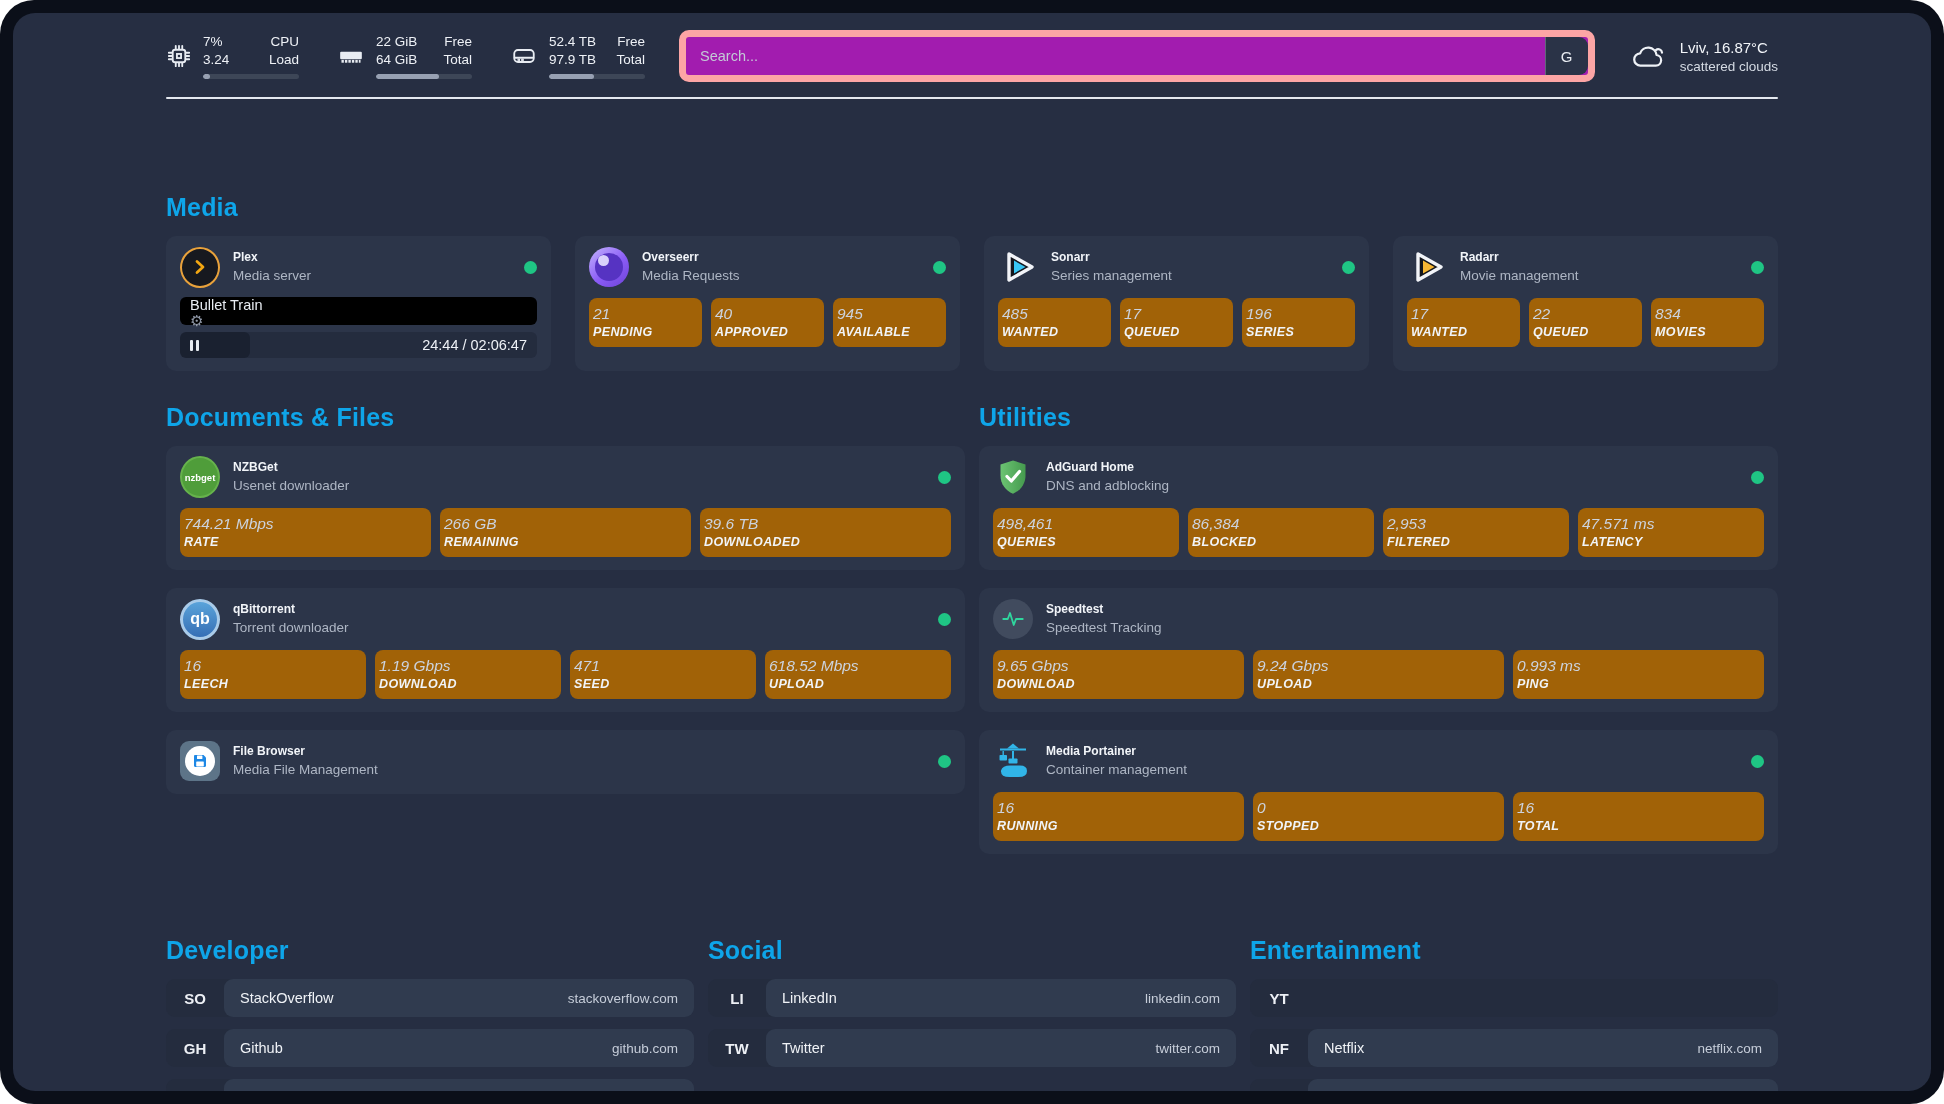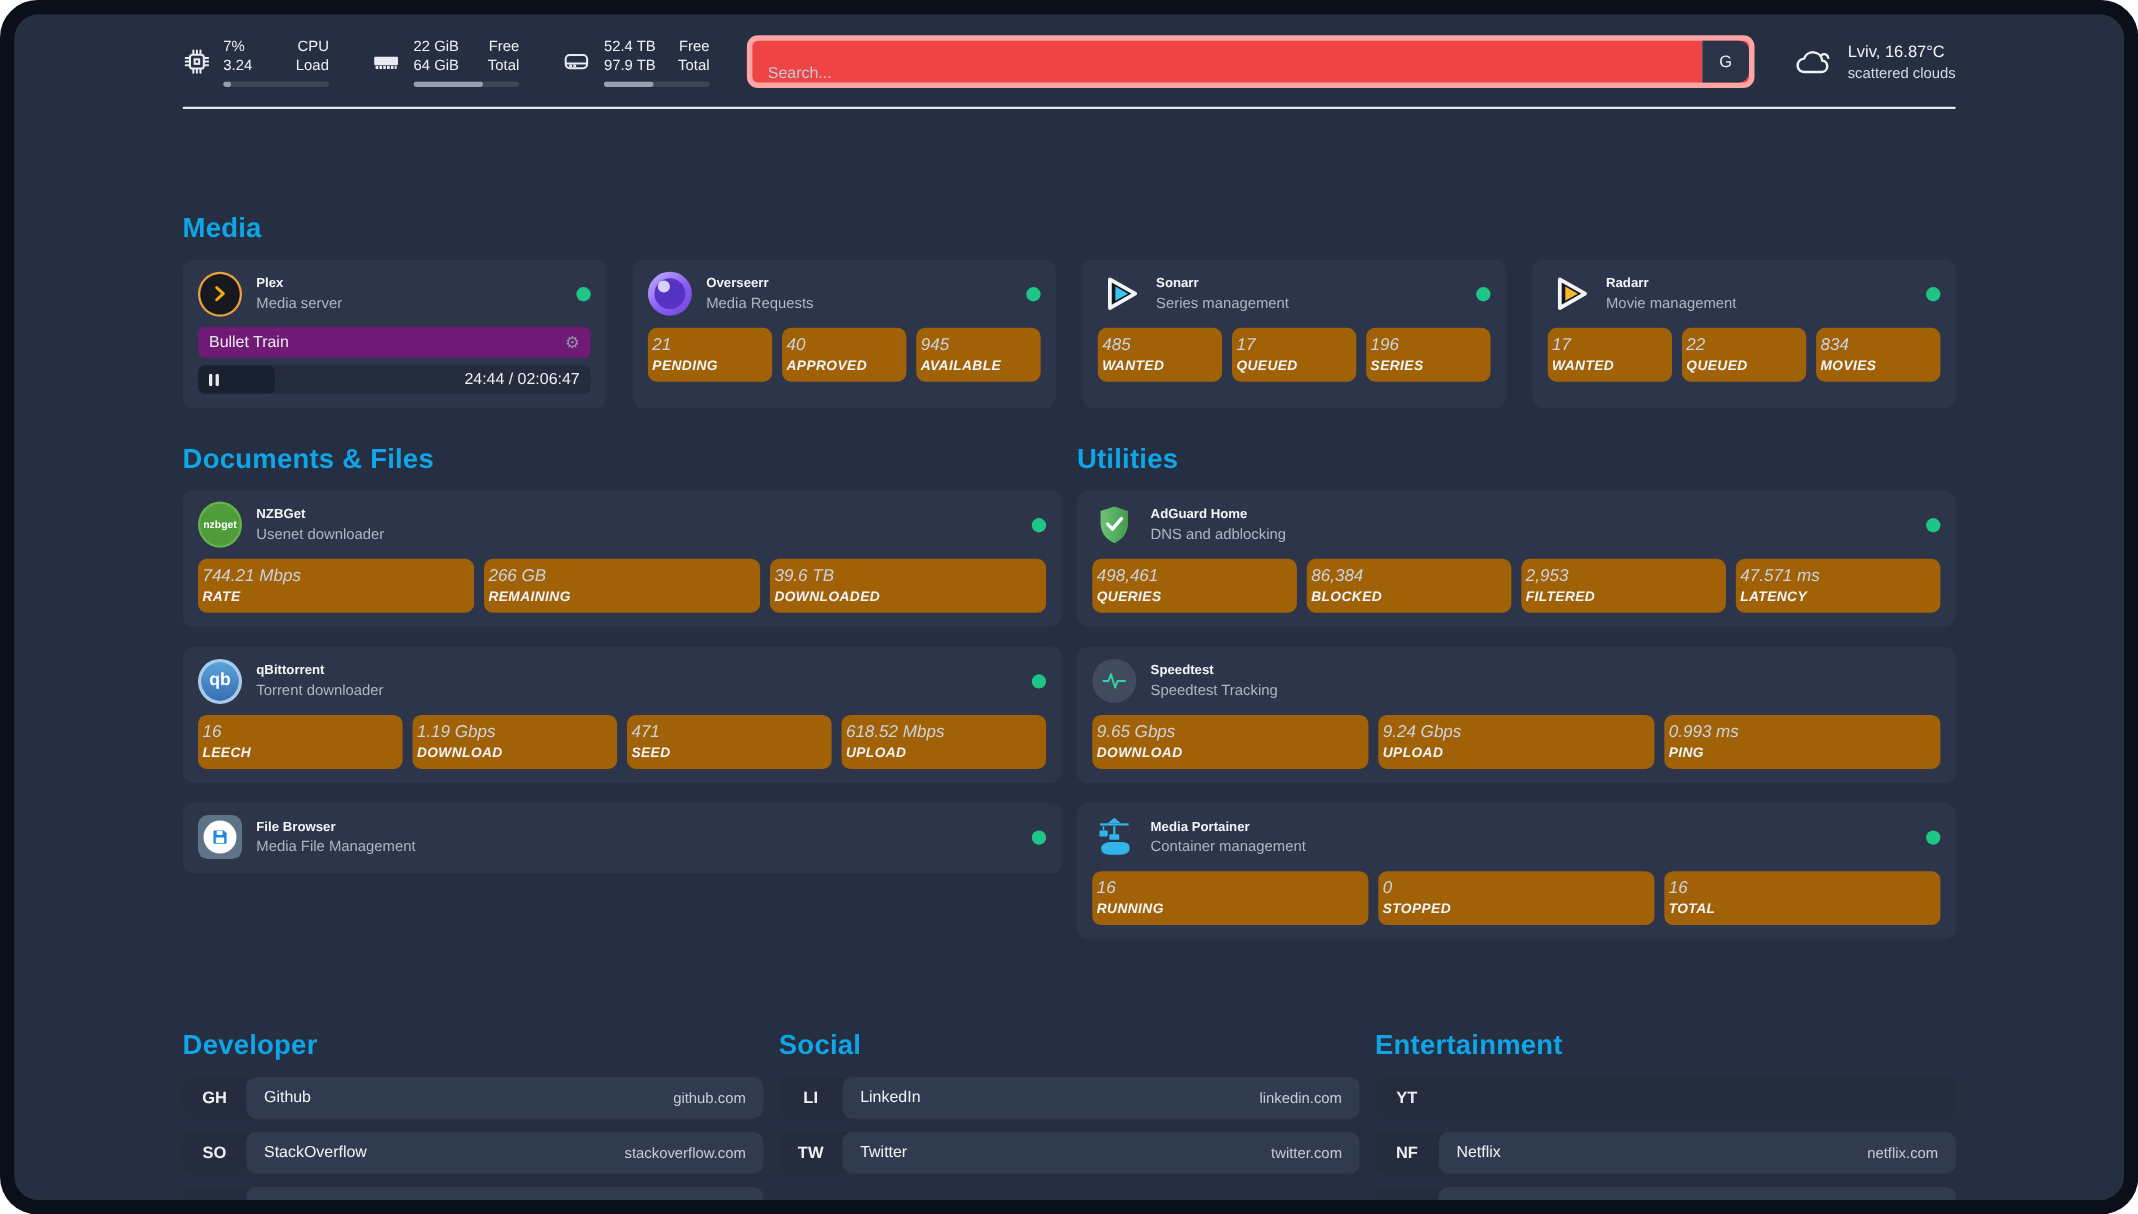--- a/index.html
+++ b/index.html
@@ -10,22 +10,22 @@
 
   
   .topbar{display:flex;align-items:center;height:50px;}
   .sysstats{display:flex;gap:38px;}
   .sg{display:flex;align-items:center;gap:11px;}
   .sg-body{width:96px;}
   .sg-text{display:flex;justify-content:space-between;color:#eef1f6;font-size:13.5px;line-height:1.32;}
   .sg-col2{text-align:right;}
   .sg-bar{margin-top:5px;height:5px;border-radius:3px;background:#3d4657;overflow:hidden;}
   .sg-fill{height:100%;background:#97a0b2;border-radius:3px;}
-  .search{flex:1;margin:0 36px 0 34px;height:38px;position:relative;background:#ef4444;
-    border:5px solid #fca5a5;border-radius:10px;display:flex;align-items:flex-end;}
+  .search{flex:1;margin:0 36px 0 34px;height:38px;position:relative;background:#a21caf;
+    border:7px solid #fca5a5;border-radius:10px;display:flex;align-items:center;}
   .search input{flex:1;background:transparent;border:none;outline:none;color:#e8ecf2;
     font-size:14.5px;padding:0 52px 0 14px;font-family:inherit;}
   .search input::placeholder{color:#c3cad6;opacity:1;}
   .search-btn{position:absolute;right:0;top:0;bottom:0;width:42px;background:#2a3347;
     border-left:1px solid #5e6879;border-radius:0 9px 9px 0;display:flex;align-items:center;
     justify-content:center;color:#e8ecf2;font-size:15px;cursor:pointer;}
   .weather{display:flex;align-items:center;gap:13px;}
   .weather-t1{color:#f2f5f9;font-size:15px;line-height:1.4;}
   .weather-t2{color:#d4dae3;font-size:13.5px;line-height:1.3;}
   .divider{margin-top:16px;height:2px;background:#e4e8ef;border-radius:1px;}
@@ -41,22 +41,22 @@
   .app-title{color:#f2f5f9;font-size:12px;font-weight:600;}
   .app-sub{color:#aeb6c4;font-size:13.5px;margin-top:1px;}
   .dot{width:13px;height:13px;border-radius:50%;background:#1fc584;margin-left:auto;flex:0 0 auto;}
 
   .stats-row{display:flex;gap:9px;margin-top:11px;}
   .stat{flex:1;background:#a16207;border-radius:8px;text-align:left;padding:7px 4px 8px;font-style:italic;}
   .stat-v{color:#ccd3de;font-size:15.5px;}
   .stat-l{color:#f1f4f8;font-size:12.5px;font-weight:700;letter-spacing:.03em;margin-top:2px;}
 
   
-  .np-row{margin-top:10px;background:#701a75;border-radius:6px;height:28px;display:flex;
-    align-items:center;justify-content:space-between;padding:0 10px;}
+  .np-row{margin-top:10px;background:#000000;border-radius:6px;height:28px;display:flex;
+    align-items:flex-start;justify-content:space-between;padding:0 10px;flex-direction:column;}
   .np-title{color:#e9edf3;font-size:14.5px;}
   .gear{color:#8f97a6;font-size:15px;line-height:1;cursor:pointer;}
   .player{margin-top:7px;position:relative;height:26px;background:#242c3e;border-radius:6px;overflow:hidden;}
   .player-fill{position:absolute;left:0;top:0;bottom:0;background:#1a2130;border-radius:6px;}
   .pause{position:absolute;left:10px;top:0;bottom:0;display:flex;align-items:center;gap:3px;cursor:pointer;}
   .pause span{display:block;width:3px;height:11px;background:#e8ecf2;border-radius:1px;}
   .ptime{position:absolute;right:10px;top:0;bottom:0;display:flex;align-items:center;
     color:#eef1f6;font-size:14.5px;font-weight:500;}
 
   .two-col{display:grid;grid-template-columns:1fr 1fr;gap:14px;margin-top:32px;}
@@ -501,31 +501,31 @@
           </div>
         </div>
       </div>
     </div>
   </div>
 
   <div class="bookmarks">
     <div>
       <h2 class="sec-title">Developer</h2>
       <div class="link-row">
+        <span class="link-abbr">SO</span>
+        <span class="link-pill">
+          <span class="link-name">StackOverflow</span>
+          <span class="link-url">stackoverflow.com</span>
+        </span>
+      </div>
+      <div class="link-row">
         <span class="link-abbr">GH</span>
         <span class="link-pill">
           <span class="link-name">Github</span>
           <span class="link-url">github.com</span>
-        </span>
-      </div>
-      <div class="link-row">
-        <span class="link-abbr">SO</span>
-        <span class="link-pill">
-          <span class="link-name">StackOverflow</span>
-          <span class="link-url">stackoverflow.com</span>
         </span>
       </div>
       <div class="link-row">
         <span class="link-abbr">DT</span>
         <span class="link-pill">
           <span class="link-name">DEV</span>
           <span class="link-url">dev.to</span>
         </span>
       </div>
     </div>

